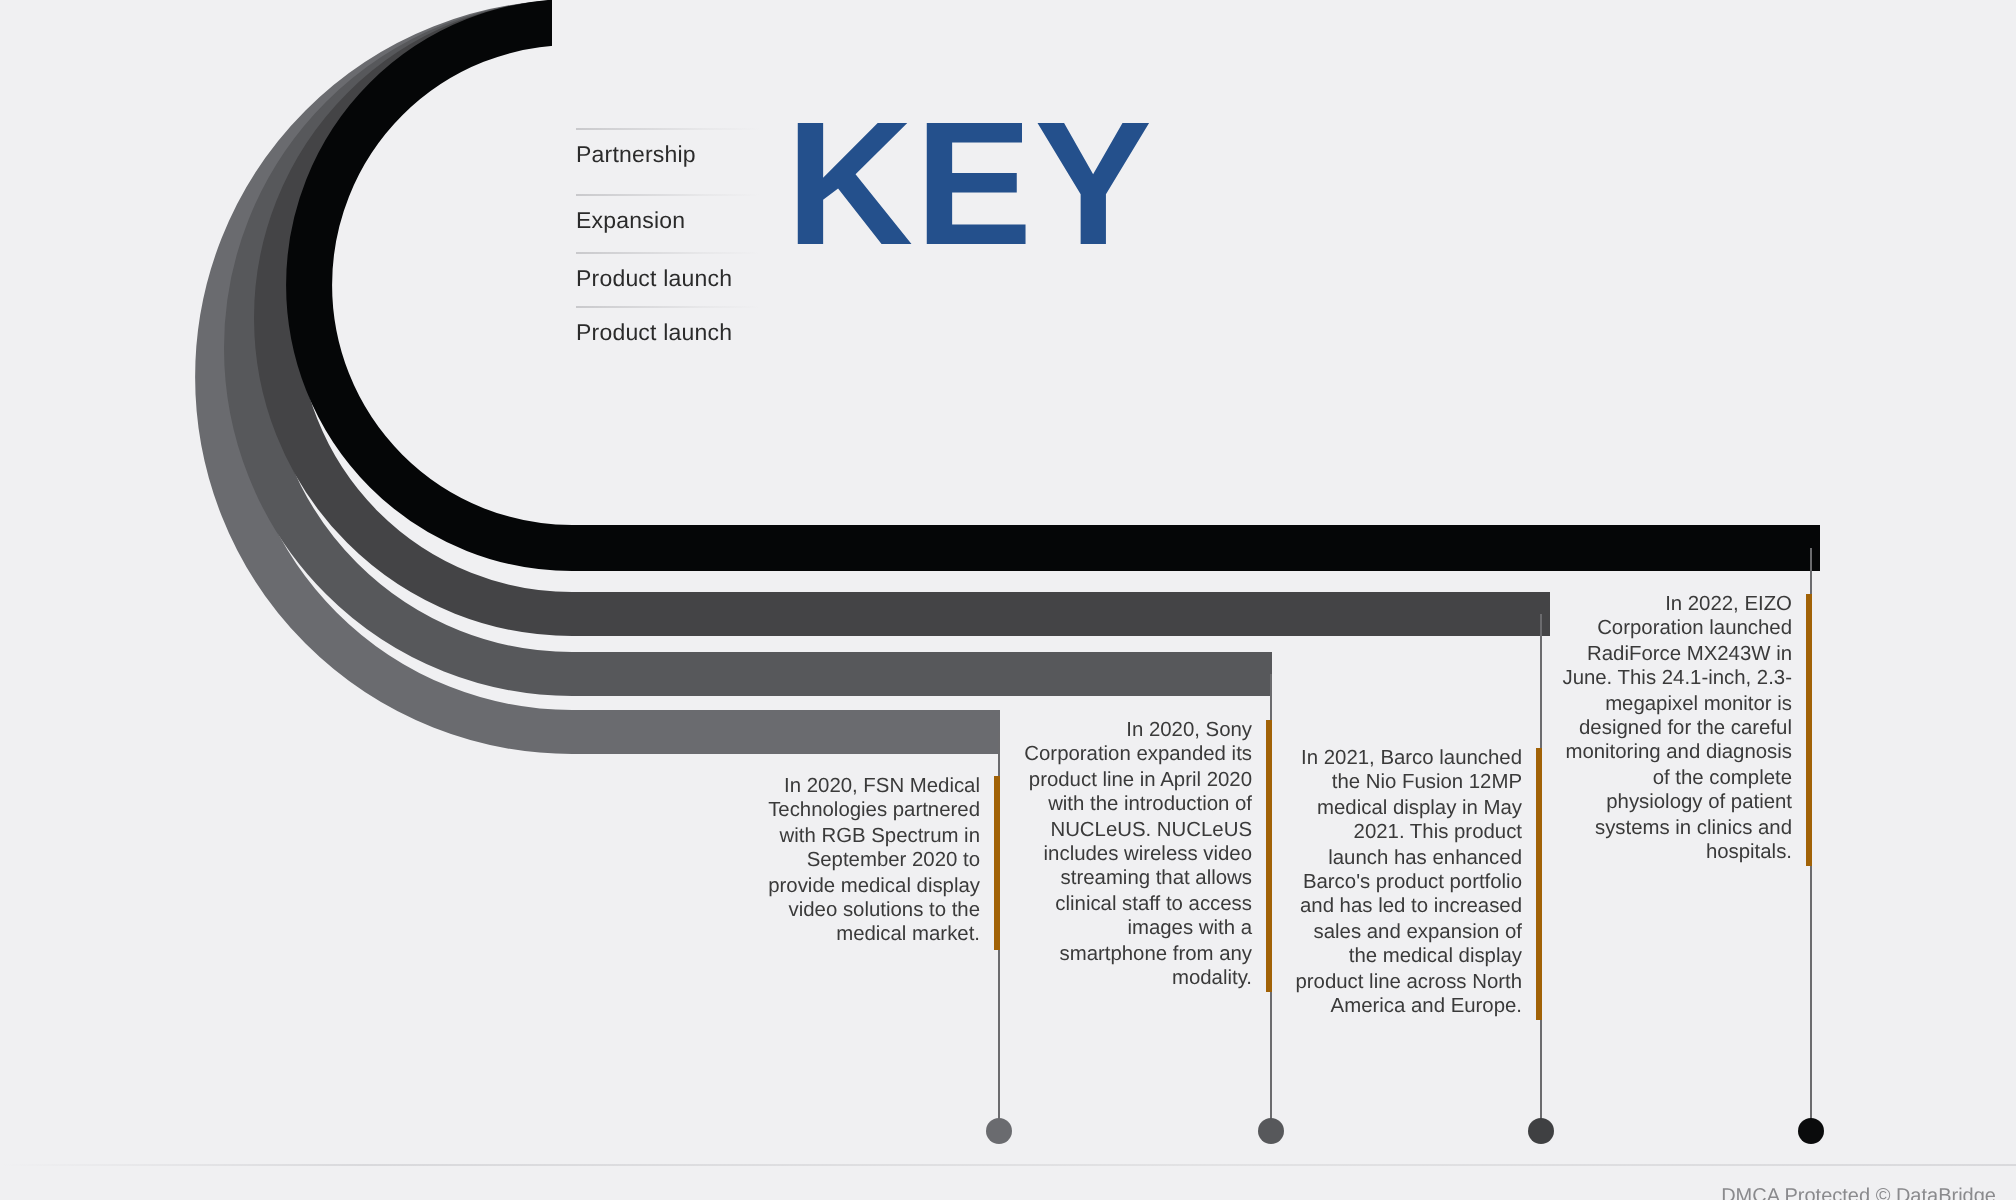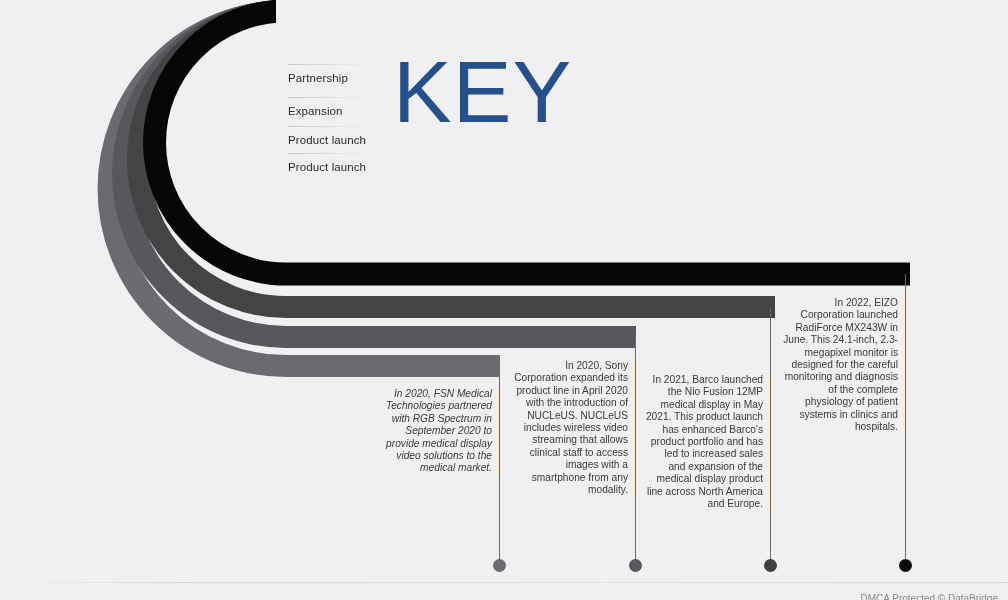--- a/index.html
+++ b/index.html
@@ -37,40 +37,40 @@
     background:linear-gradient(to right,#c9c9cc,#e8e8ea 70%,rgba(240,240,242,0));
   }
   .lbl.l0{top:72px;}
   .lbl.l1{top:105px;}
   .lbl.l2{top:134px;}
   .lbl.l3{top:161px;}
 
   
   .title-wrap{position:absolute;left:393px;top:52px;z-index:6;}
   .title-main{
-    font-size:88px;line-height:.92;font-weight:400;
+    font-size:88px;line-height:.92;font-weight:700;
     color:#24508c;letter-spacing:1px;
     font-family:"Liberation Sans", sans-serif;
   }
   .title-sub{
     font-size:31px;line-height:1;font-weight:400;
     color:#24508c;letter-spacing:1.2px;
     text-align:right;margin-top:4px;padding-right:2px;
   }
 
   
   .card{
     position:absolute;
     font-size:10.2px;line-height:12.4px;
     color:#3a3a3a;
     text-align:right;
     z-index:7;
     box-sizing:border-box;
     padding-right:7px;
-    border-right:1px solid #a16207;
+    border-right:3px solid #a16207;
   }
   .card .txt{display:block;}
 
   
   .stem{position:absolute;width:1px;background:#6b6b6e;z-index:4;}
   .dot{position:absolute;width:13px;height:13px;border-radius:50%;z-index:8;}
 
   
   .footer-rule{
     position:absolute;left:0;top:582px;width:1008px;height:1px;
@@ -153,21 +153,21 @@
     <div class="lbl l3">
       <span class="rule"></span>
       <span>Product launch</span>
     </div>
   </div>
 
   <div class="title-wrap">
     <div class="title-main">KEY</div>
   </div>
 
-  <div class="card" style="left:380px;top:388px;width:120px;font-style:italic;">
+  <div class="card" style="left:380px;top:388px;width:120px;">
     <span class="txt">In 2020, FSN Medical Technologies partnered with RGB Spectrum in September 2020 to provide medical display video solutions to the medical market.</span>
   </div>
 
   <div class="card" style="left:511px;top:360px;width:125px;">
     <span class="txt">In 2020, Sony Corporation expanded its product line in April 2020 with the introduction of NUCLeUS. NUCLeUS includes wireless video streaming that allows clinical staff to access images with a smartphone from any modality.</span>
   </div>
 
   <div class="card" style="left:645px;top:326px;width:126px;margin-top:48px;">
     <span class="txt">In 2021, Barco launched the Nio Fusion 12MP medical display in May 2021. This product launch has enhanced Barco's product portfolio and has led to increased sales and expansion of the medical display product line across North America and Europe.</span>
   </div>

